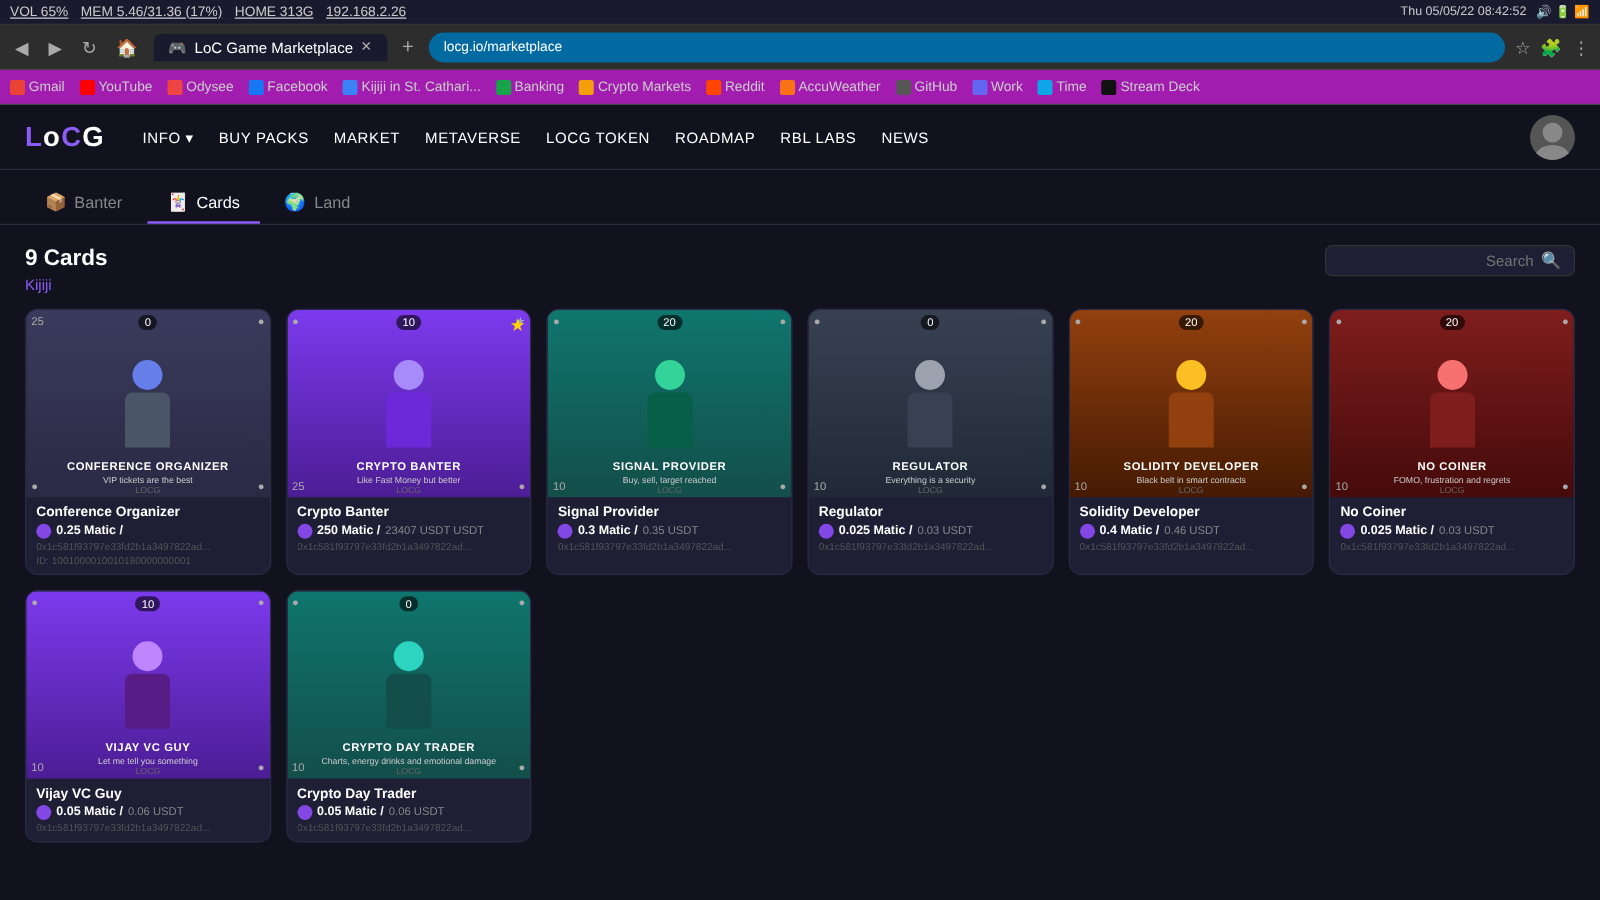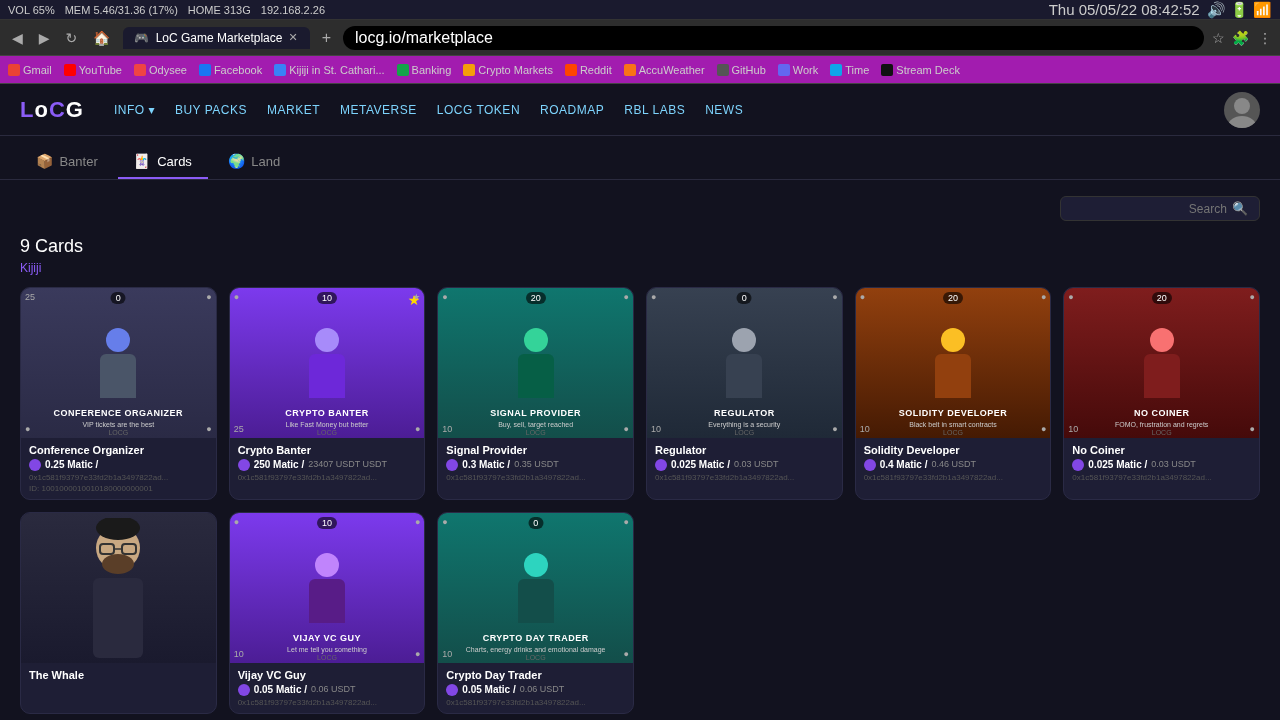--- a/index.html
+++ b/index.html
@@ -18,22 +18,22 @@
       background: #1a1a2e;
       height: 20px;
       display: flex;
       align-items: center;
       justify-content: space-between;
       padding: 0 8px;
       font-size: 11px;
       color: #ccc;
       border-bottom: 1px solid #333;
     }
-    .sys-left { display: flex; gap: 10px; }
-    .sys-right { display: flex; gap: 8px; align-items: center; font-size: 15px; }
+    .sys-left { display: flex; gap: 10px; text-decoration: underline; }
+    .sys-right { display: flex; gap: 8px; align-items: center; font-size: 10px; }
 
     
     .browser-bar {
       background: #2d2d2d;
       height: 36px;
       display: flex;
       align-items: center;
       padding: 0 8px;
       gap: 8px;
       border-bottom: 1px solid #444;
@@ -52,26 +52,26 @@
     .nav-btn {
       background: none;
       border: none;
       color: #aaa;
       cursor: pointer;
       font-size: 14px;
       padding: 2px 4px;
     }
     .address-bar {
       flex: 1;
-      background: #000000;
+      background: #0369a1;
       border: none;
       border-radius: 15px;
       padding: 3px 12px;
       color: #fff;
-      font-size: 16px;
+      font-size: 11px;
       height: 24px;
     }
 
     
     .bookmarks-bar {
       background: #a21caf;
       height: 28px;
       display: flex;
       align-items: center;
       padding: 0 8px;
@@ -113,21 +113,21 @@
     }
     .logo span { color: #8b5cf6; }
     .site-nav {
       display: flex;
       align-items: center;
       gap: 20px;
       flex: 1;
     }
     .nav-item {
       font-size: 12px;
-      color: #7dd3fc;
+      color: #ffffff;
       cursor: pointer;
       text-transform: uppercase;
       letter-spacing: 0.5px;
     }
     .user-avatar {
       width: 36px;
       height: 36px;
       border-radius: 50%;
       background: #555;
       overflow: hidden;
@@ -170,23 +170,22 @@
       overflow-y: auto;
     }
     .content-header {
       display: flex;
       justify-content: space-between;
       align-items: flex-start;
       margin-bottom: 12px;
     }
     .cards-count {
       font-size: 18px;
-      font-weight: normal;
-      color: #fff;
-      margin-top: 40px;
+      font-weight: bold;
+      color: #fff;
     }
     .filters-link {
       font-size: 12px;
       color: #8b5cf6;
       cursor: pointer;
       display: block;
       margin-top: 4px;
     }
     .search-box {
       display: flex;
@@ -688,43 +687,20 @@
             <span class="card-price">0.025 Matic /</span>
             <span class="card-usdt">0.03 USDT</span>
           </div>
           <div class="card-address">0x1c581f93797e33fd2b1a3497822ad...</div>
         </div>
       </div>
     </div>
 
   <div class="cards-grid" id="cards-grid-2" style="margin-top:12px;grid-template-columns: repeat(6,1fr);">
       <div class="card-item">
-        <div class="webcam-frame">
-          <div class="webcam-person">
-  <svg width="80" height="140" viewBox="0 0 80 140" xmlns="http://www.w3.org/2000/svg">
-
-    <circle cx="40" cy="30" r="22" fill="#c8a882"></circle>
-
-    <rect x="22" y="26" width="14" height="10" rx="3" fill="none" stroke="#333" stroke-width="2"></rect>
-    <rect x="44" y="26" width="14" height="10" rx="3" fill="none" stroke="#333" stroke-width="2"></rect>
-    <line x1="36" y1="31" x2="44" y2="31" stroke="#333" stroke-width="1.5"></line>
-
-    <ellipse cx="40" cy="46" rx="16" ry="10" fill="#5a3e28"></ellipse>
-
-    <rect x="15" y="60" width="50" height="80" rx="6" fill="#2a2a3e"></rect>
-
-    <ellipse cx="40" cy="10" rx="22" ry="12" fill="#1a1a1a"></ellipse>
-  </svg>
-          </div>
-        </div>
-        <div class="card-info">
-          <div class="card-name">The Whale</div>
-        </div>
-      </div>
-      <div class="card-item">
         <div class="card-img">
           <div class="card-bg theme-purple">
             <div class="card-badge-top">10</div>
             <div class="card-corner-tl">●</div>
             <div class="card-corner-tr">●</div>
             <div class="card-corner-bl">10</div>
             <div class="card-corner-br">●</div>
             <div class="person-fig">
               <div class="person-head" style="background: rgb(192, 132, 252);"></div>
               <div class="person-body" style="background: rgb(88, 28, 135);"></div>

